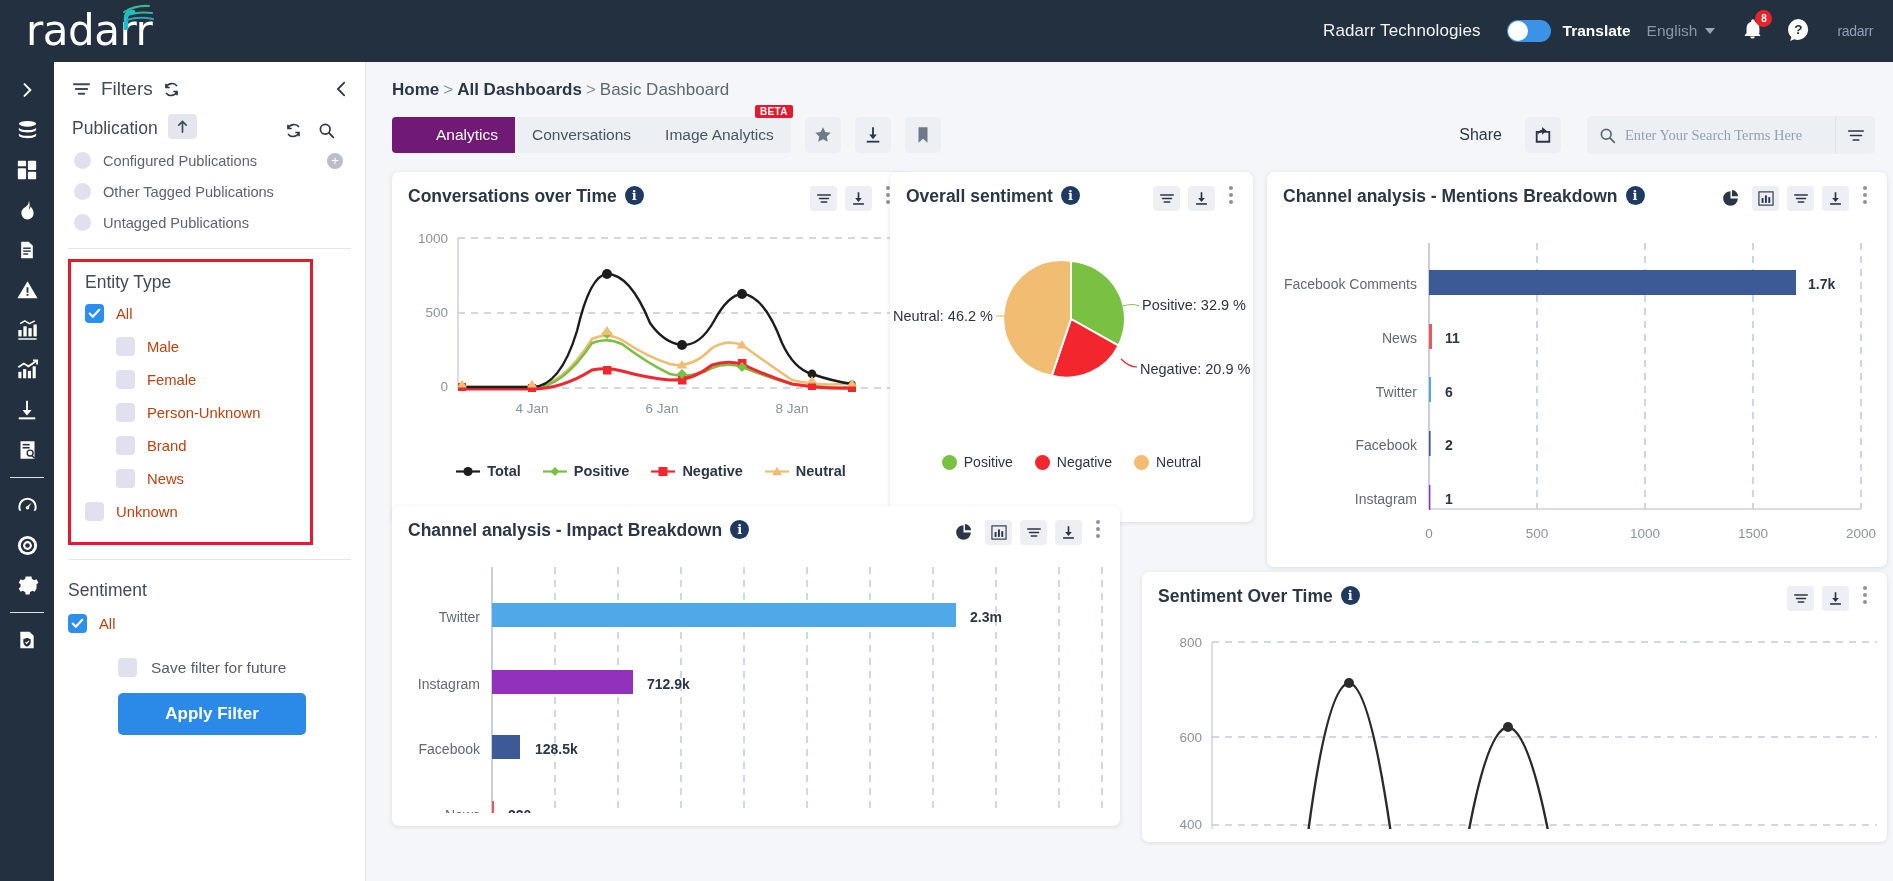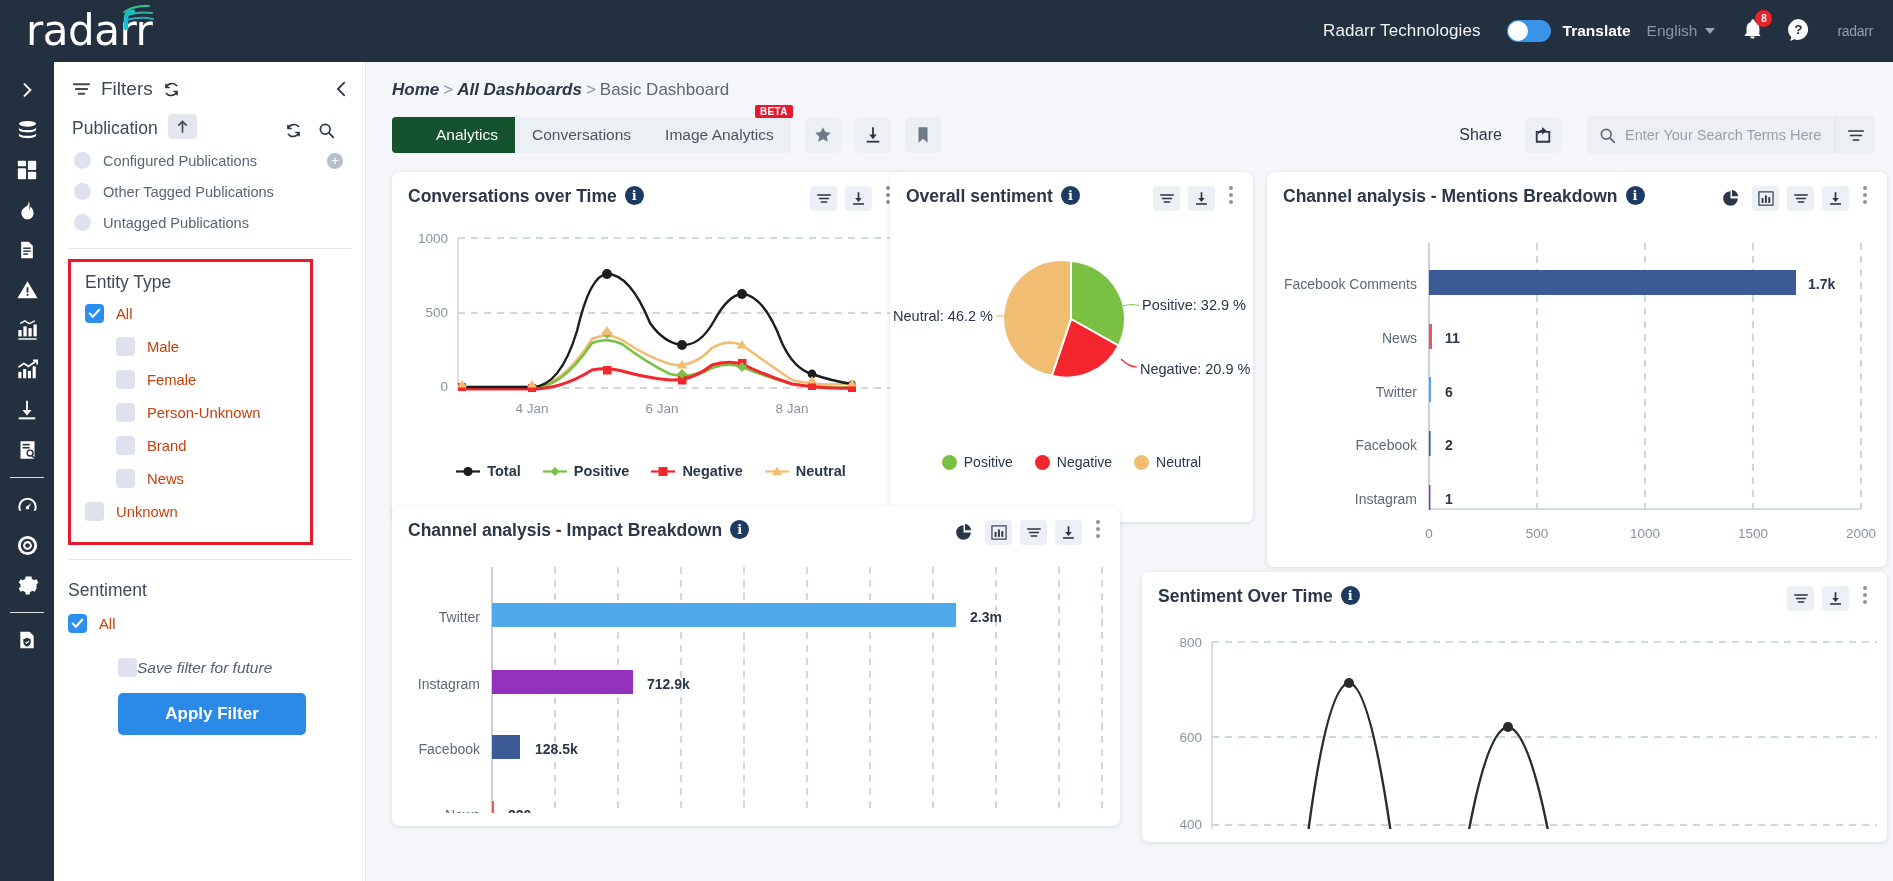--- a/index.html
+++ b/index.html
@@ -112,63 +112,63 @@
   .chk-row.indent { padding-left: 45px; }
   .chk {
     width: 19px; height: 19px; border-radius: 4px; background: #e0e1ee;
     flex-shrink: 0; cursor: pointer;
   }
   .chk.on { background: #2a8fee; display: flex; align-items: center; justify-content: center; }
   .chk-label { font-size: 14.8px; color: #c2410c; }
 
   .sentiment-sec { padding: 12px 0 0 14px; }
   .sent-title { font-size: 17.5px; color: #404a59; padding-bottom: 6px; }
-  .save-row { display: flex; align-items: flex-end; padding: 18px 0 0 50px; font-style: italic; }
+  .save-row { display: flex; align-items: flex-end; gap: 14px; padding: 18px 0 0 50px; }
   .save-label { font-size: 15.5px; color: #55606e; }
   .apply-btn {
     margin: 16px 0 0 50px; width: 188px; height: 42px; border-radius: 5px;
     background: #2b8ae8; color: #fff; font-size: 17px; font-weight: 700;
     border: none; cursor: pointer; font-family: "Liberation Sans", sans-serif;
   }
 
   
   .main {
     flex: 1; background: #f4f6f9; position: relative; overflow: hidden;
     padding: 18px 18px 0 26px;
   }
   .breadcrumb { font-size: 17px; color: #5d6874; margin-bottom: 16px; }
-  .breadcrumb b { color: #2b3648; font-weight: 700; font-style: italic; }
+  .breadcrumb b { color: #2b3648; font-weight: 700; }
   .breadcrumb .sep { color: #8a93a0; margin: 0 4px; font-weight: 400; }
 
   .tabs-row { display: flex; align-items: center; gap: 14px; margin-bottom: 18px; }
   .tabs {
     display: flex; background: #eceff3; border-radius: 4px; overflow: visible; position: relative;
   }
   .tab {
     padding: 9px 17px; font-size: 15.5px; color: #4b5563; cursor: pointer;
     white-space: nowrap; position: relative;
   }
-  .tab.active { background: #14532d; color: #ffffff; border-radius: 4px 0 0 4px; padding-left: 44px; }
+  .tab.active { background: #701a75; color: #ffffff; border-radius: 4px 0 0 4px; padding-left: 44px; }
   .beta-badge {
     position: absolute; top: -12px; right: -2px; background: #e8192c; color: #fff;
     font-size: 10px; font-weight: 700; padding: 1px 5px; border-radius: 2px; letter-spacing: .3px;
   }
   .sq-btn {
     width: 36px; height: 36px; border-radius: 5px; background: #eceff3;
     display: flex; align-items: center; justify-content: center; cursor: pointer;
   }
   .tabs-row .grow { flex: 1; }
   .share-lbl { font-size: 16px; color: #2b3648; margin-right: 9px; }
   .search-box {
     width: 288px; height: 38px; background: #eceff3; border-radius: 5px;
     display: flex; align-items: center; padding: 0 0 0 12px; margin-left: 12px;
   }
   .search-input {
     flex: 1; border: none; background: transparent; outline: none;
-    font-size: 14.5px; color: #be185d; font-family: Liberation Sans, sans-serif;
+    font-size: 14.5px; color: #be185d; font-family: Liberation Serif, serif;
     padding-left: 9px;
   }
   .search-input::placeholder { color: #97a0ad; }
   .search-filter-btn {
     width: 40px; height: 38px; display: flex; align-items: center; justify-content: center;
     border-left: 1px solid #e1e5ea; cursor: pointer;
   }
 
   
   .cards-area { position: relative; }

